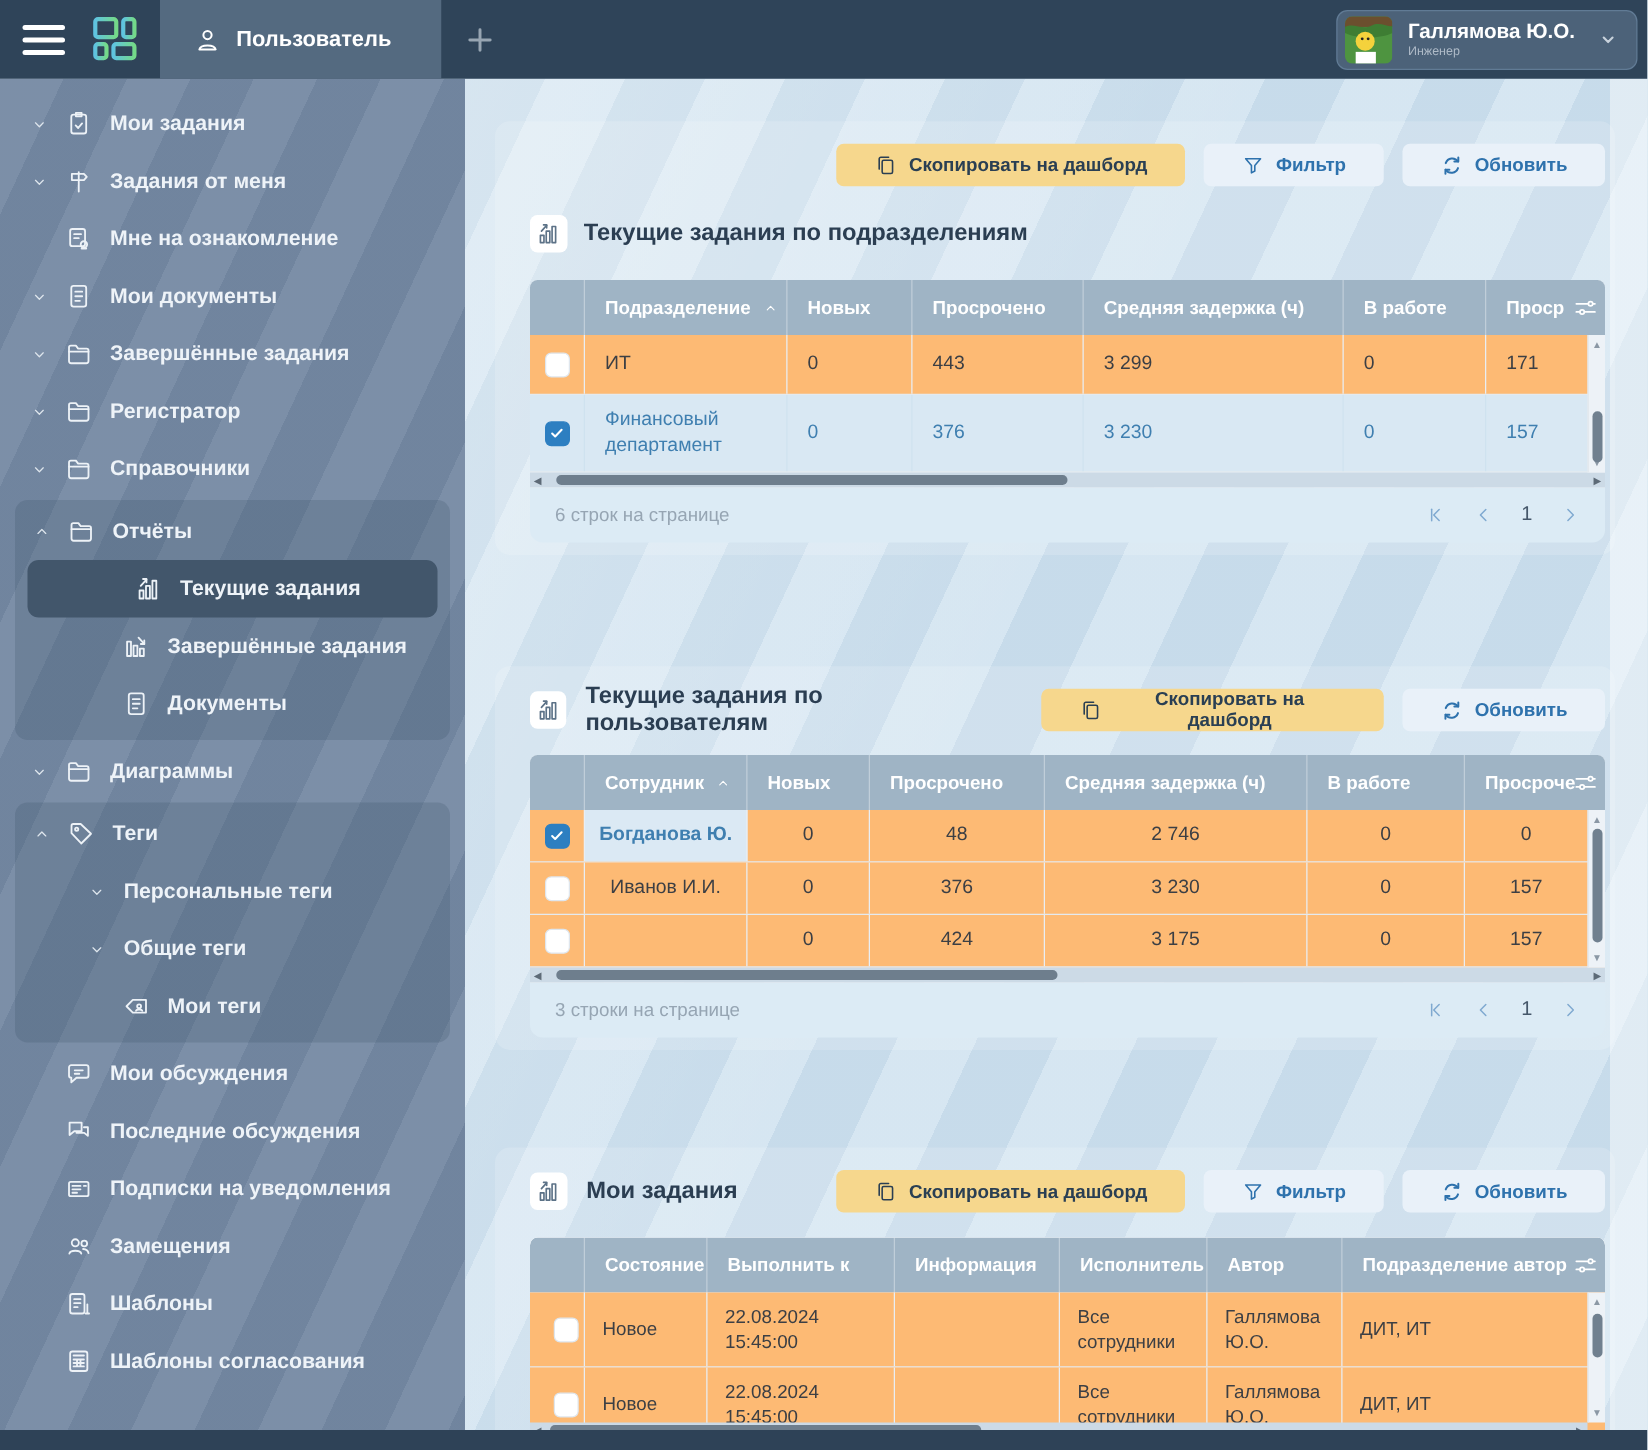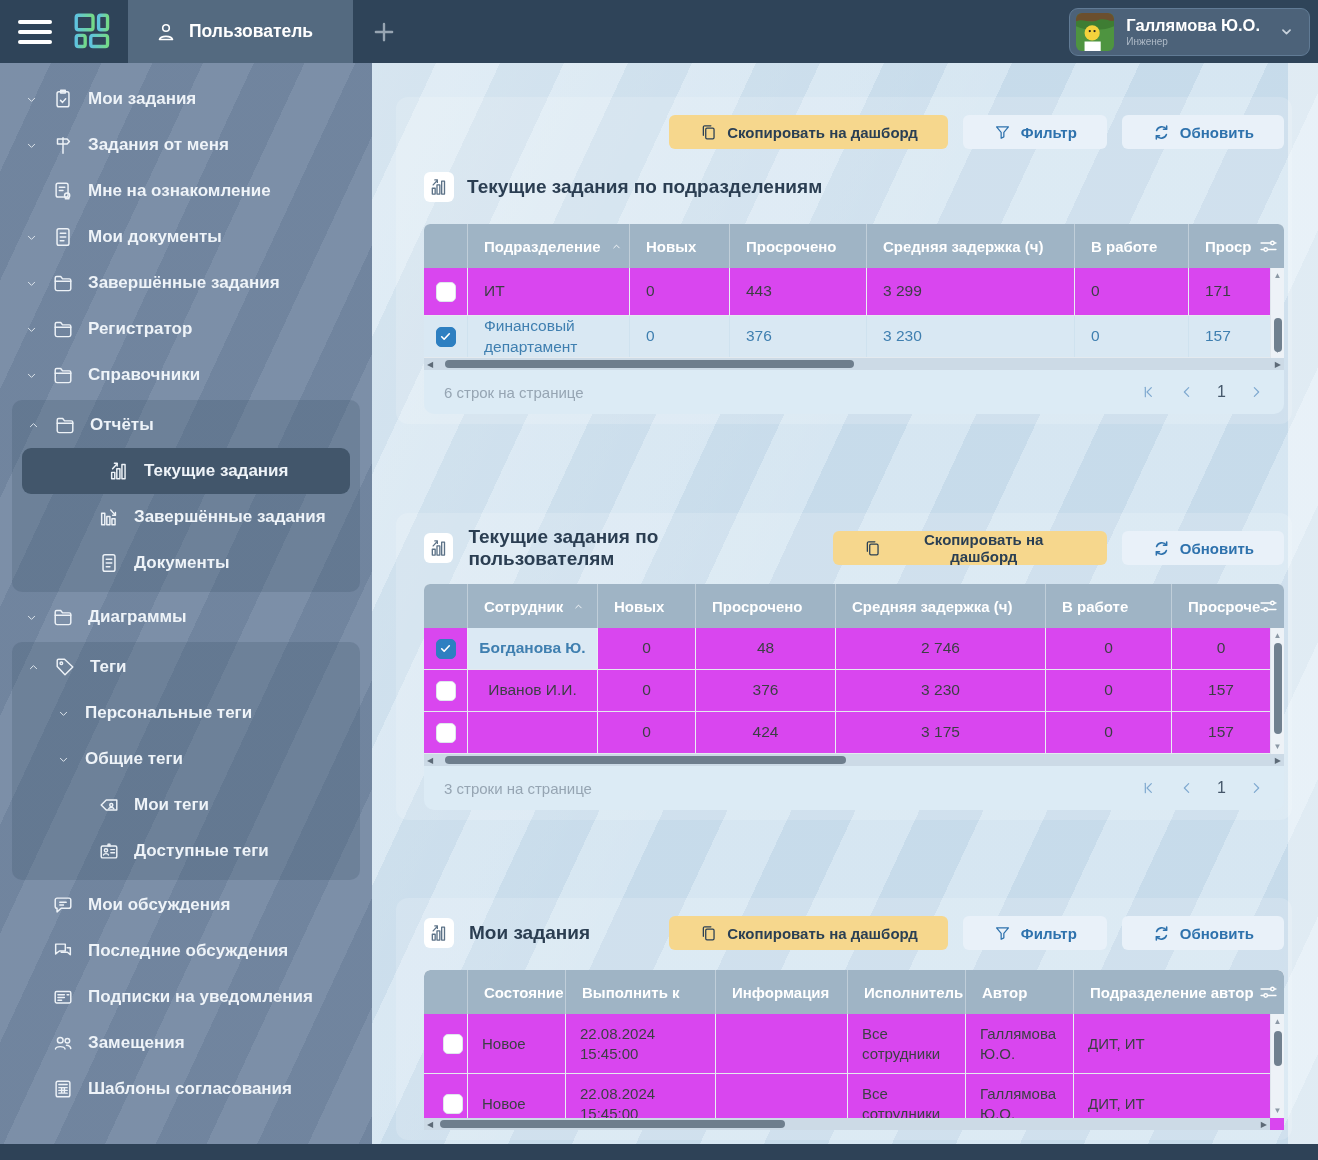--- a/index.html
+++ b/index.html
@@ -34,21 +34,21 @@
     background-color:#7589a3; overflow:hidden; padding-top:13px;
     background-image:repeating-linear-gradient(115deg, rgba(255,255,255,.05) 0 46px, rgba(43,62,85,.06) 46px 92px); }
   .side-item { display:flex; align-items:center; height:46px; cursor:pointer;
     color:#eef3f8; font-weight:700; font-size:17px; }
   .si-chev { width:15px; height:15px; margin-left:24px; color:#dde5ec; }
   .si-chev.hidden { visibility:hidden; }
   .si-ico { width:22px; height:22px; margin-left:13px; color:#edf2f7; }
   .si-label { margin-left:14px; white-space:nowrap; }
   .side-item.lvl1 { padding-left:86px; }
   .side-item.lvl1 .si-ico, .side-item.lvl2 .si-ico { margin-left:0; }
-  .side-item.lvl1chev { padding-left:44px; }
+  .side-item.lvl1chev { padding-left:58px; }
   .side-item.lvl1chev .si-chev { margin-left:0; }
   .side-item.lvl2 { padding-left:86px; }
   .group { background:rgba(47,66,90,.18); border-radius:10px; margin:2px 12px; padding:2px 0 6px; }
   .group .si-chev { margin-left:14px; }
   .side-item.active { background:#42566b; border-radius:9px; margin:0 10px; }
 
   .bottombar { position:absolute; left:0; right:0; bottom:0; height:16px; background:#2e4257; z-index:40; }
 
   
   .content { position:absolute; left:372px; top:63px; right:0; bottom:16px; overflow:hidden;
@@ -82,34 +82,34 @@
   .table { position:relative; margin-top:21px; background:#fff; border-radius:6px 6px 0 0; }
   .thead { display:flex; height:44px; background:#9fb4c5; border-radius:6px 6px 0 0; }
   .hc { display:flex; align-items:center; padding-left:16px; color:#fff; font-weight:700;
     font-size:15px; border-right:1px solid rgba(255,255,255,.35); position:relative;
     overflow:hidden; white-space:nowrap; cursor:pointer; }
   .hc:last-child { border-right:none; }
   .hc.c0 { padding-left:0; cursor:default; }
   .sort { width:13px; height:13px; margin-left:9px; stroke-width:2; }
   .sliders { position:absolute; right:5px; width:21px; height:21px; stroke-width:1.8; cursor:pointer; }
 
-  .trow { display:flex; background:#d946ef; border-bottom:1px solid #e4eaef; }
+  .trow { display:flex; background:#fdba74; border-bottom:1px solid #e4eaef; }
   .bc { display:flex; align-items:center; padding-left:16px; font-size:15.5px; color:#3c3f44;
     border-right:1px solid #e9eef3; overflow:hidden; }
   .bc:last-child { border-right:none; padding-right:14px; }
   .bc span { line-height:1.3; }
   .bc.c0 { justify-content:center; padding-left:0; }
   .trow.sel { background:#d9e8f3; }
   .trow.sel .bc { color:#3f7fb0; border-color:#cfe2ef; }
   .cellhl { background:#dbe9f4;font-weight:bold; }
   .blue { color:#3f7fb0 !important; }
 
   .t1 .c0{width:44px;} .t1 .c1{width:162px;} .t1 .c2{width:100px;} .t1 .c3{width:137px;}
   .t1 .c4{width:208px;} .t1 .c5{width:114px;} .t1 .c6{flex:1;}
-  .t1 .trow{height:48px;} .t1 .trow.sel{height:42px;}
+  .t1 .trow{height:48px;} .t1 .trow.sel{height:62px;}
   .t2 .c0{width:44px;} .t2 .c1{width:130px;} .t2 .c2{width:98px;} .t2 .c3{width:140px;}
   .t2 .c4{width:210px;} .t2 .c5{width:126px;} .t2 .c6{flex:1;}
   .t2 .trow{height:42px;}
   .t2 .bc{justify-content:center; padding-left:0;}
   .t3 .c0{width:44px;} .t3 .c1{width:98px;} .t3 .c2{width:150px;} .t3 .c3{width:132px;}
   .t3 .c4{width:118px;} .t3 .c5{width:108px;} .t3 .c6{flex:1;}
   .t3 { height:160px; overflow:hidden; }
   .t3 .trow{height:60px;} .t3 .bc{padding-left:14px; font-size:15px;}
 
   .cb { width:20px; height:20px; border-radius:5px; background:#fff; border:1px solid #dfe6ed;
@@ -459,26 +459,20 @@
             <use href="#sym-chevron-down"></use>
           </svg>
         <span class="si-label">Общие теги</span>
       </div>
       <div class="side-item lvl2">
         <svg class="ico si-ico">
             <use href="#sym-tag-label"></use>
           </svg>
         <span class="si-label">Мои теги</span>
       </div>
-      <div class="side-item lvl2">
-        <svg class="ico si-ico">
-            <use href="#sym-badge"></use>
-          </svg>
-        <span class="si-label">Доступные теги</span>
-      </div>
     </div>
 
     <div class="side-item">
       <svg class="ico si-chev hidden">
           <use href="#sym-chevron-down"></use>
         </svg>
       <svg class="ico si-ico">
           <use href="#sym-chat"></use>
         </svg>
       <span class="si-label">Мои обсуждения</span>
@@ -502,20 +496,29 @@
       <span class="si-label">Подписки на уведомления</span>
     </div>
     <div class="side-item">
       <svg class="ico si-chev hidden">
           <use href="#sym-chevron-down"></use>
         </svg>
       <svg class="ico si-ico">
           <use href="#sym-users"></use>
         </svg>
       <span class="si-label">Замещения</span>
+    </div>
+    <div class="side-item">
+      <svg class="ico si-chev hidden">
+          <use href="#sym-chevron-down"></use>
+        </svg>
+      <svg class="ico si-ico">
+          <use href="#sym-doc-edit"></use>
+        </svg>
+      <span class="si-label">Шаблоны</span>
     </div>
     <div class="side-item">
       <svg class="ico si-chev hidden">
           <use href="#sym-chevron-down"></use>
         </svg>
       <svg class="ico si-ico">
           <use href="#sym-doc-grid"></use>
         </svg>
       <span class="si-label">Шаблоны согласования</span>
     </div>

